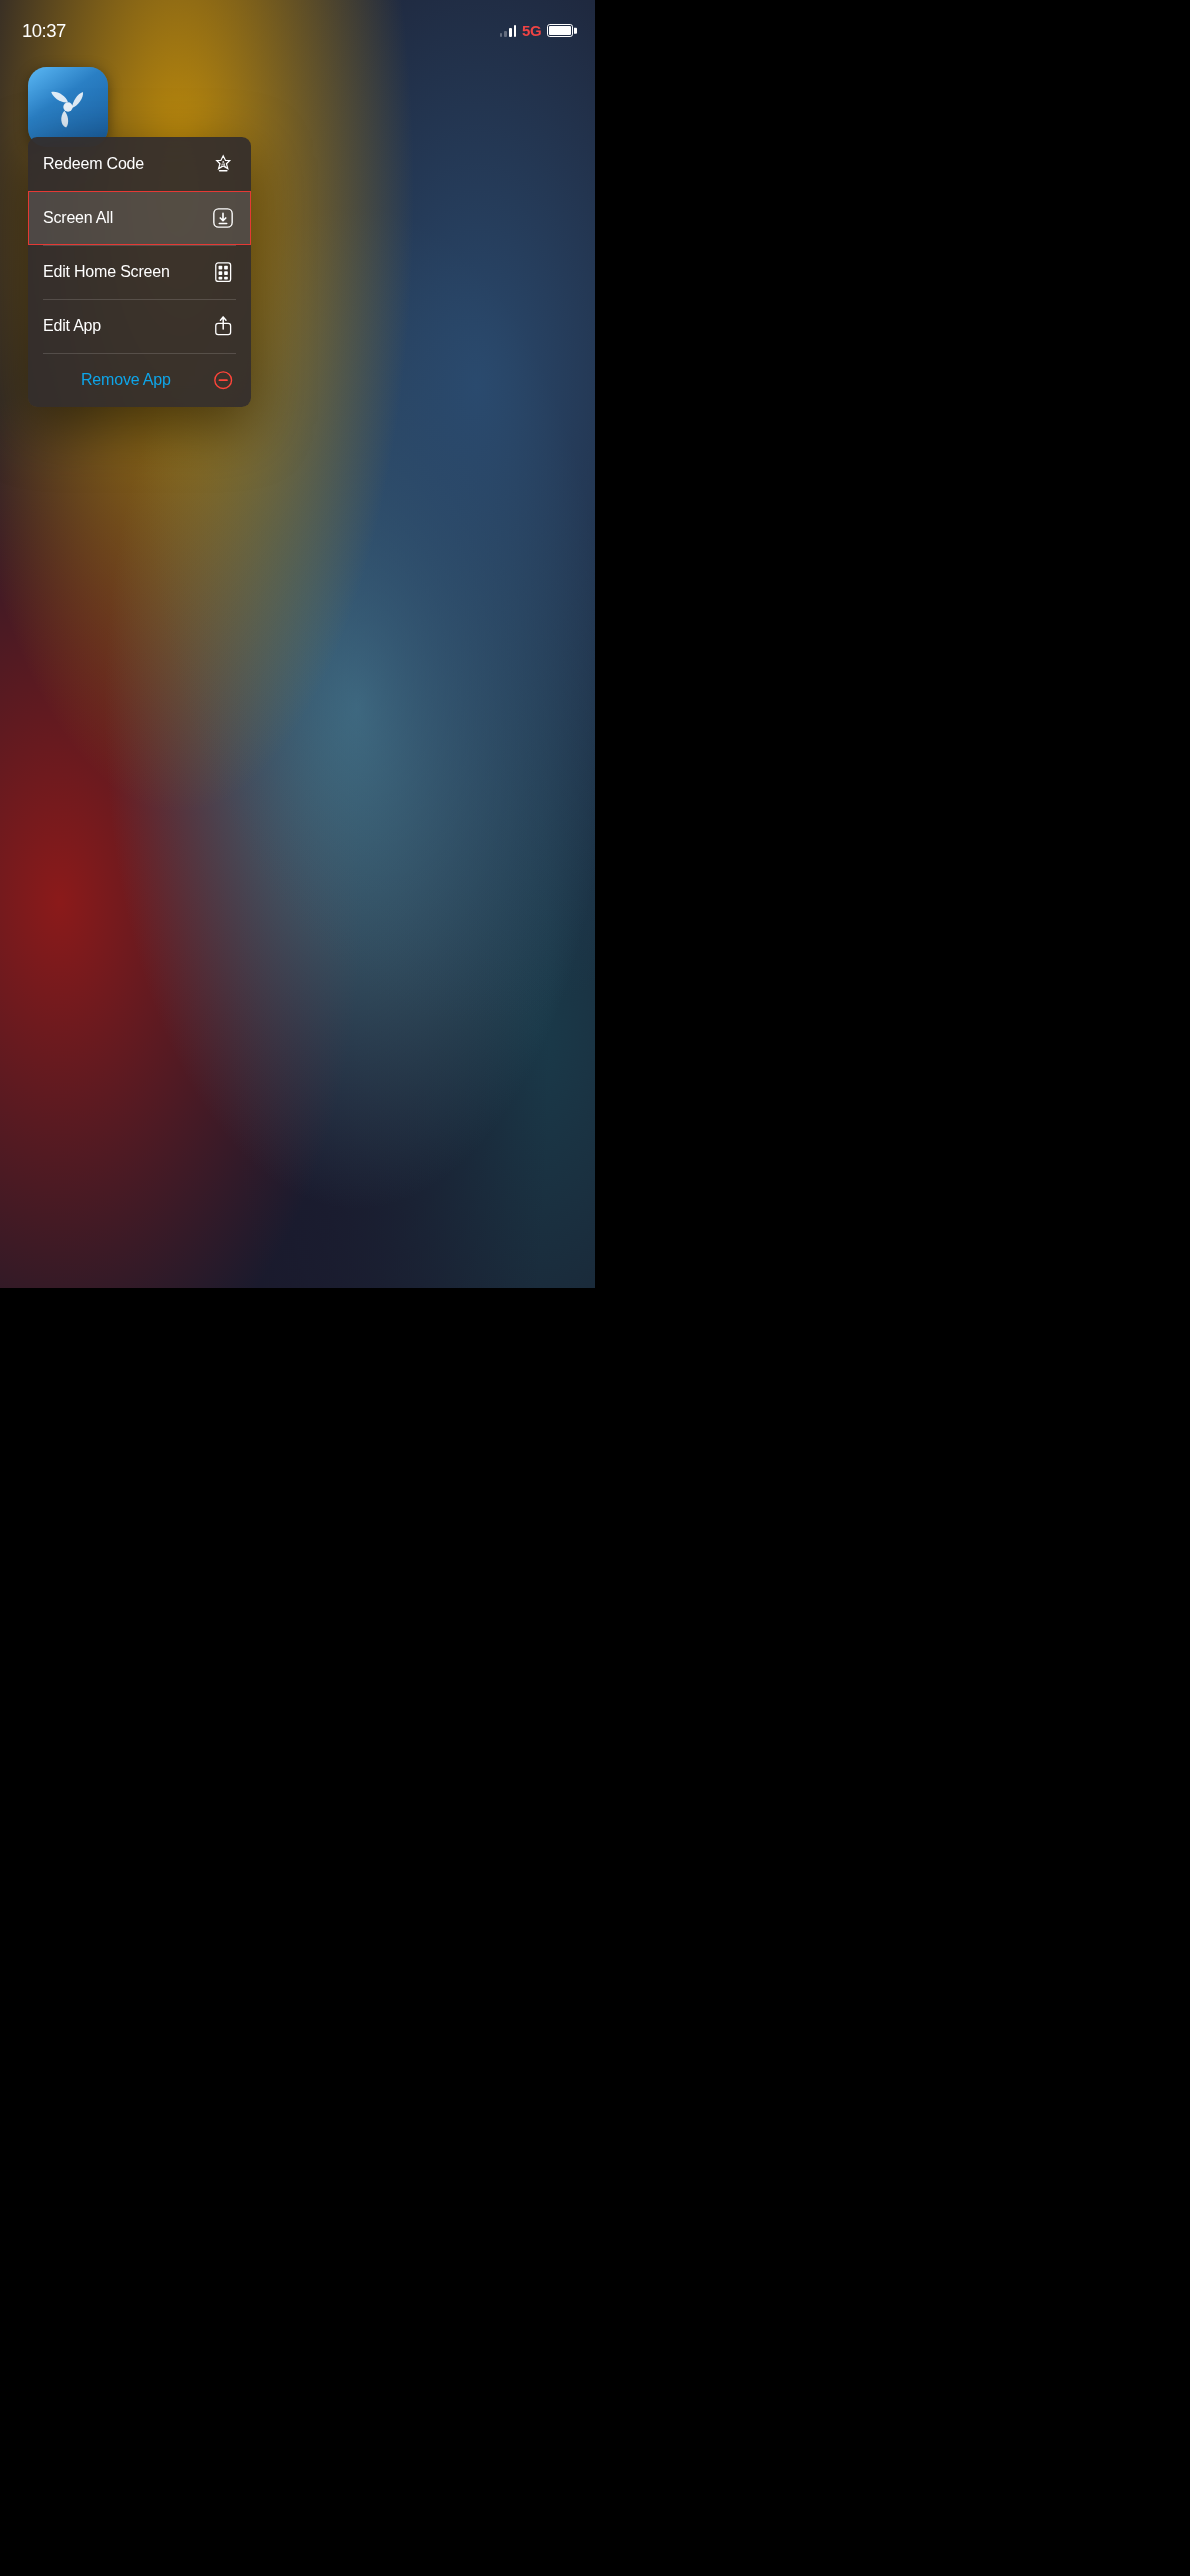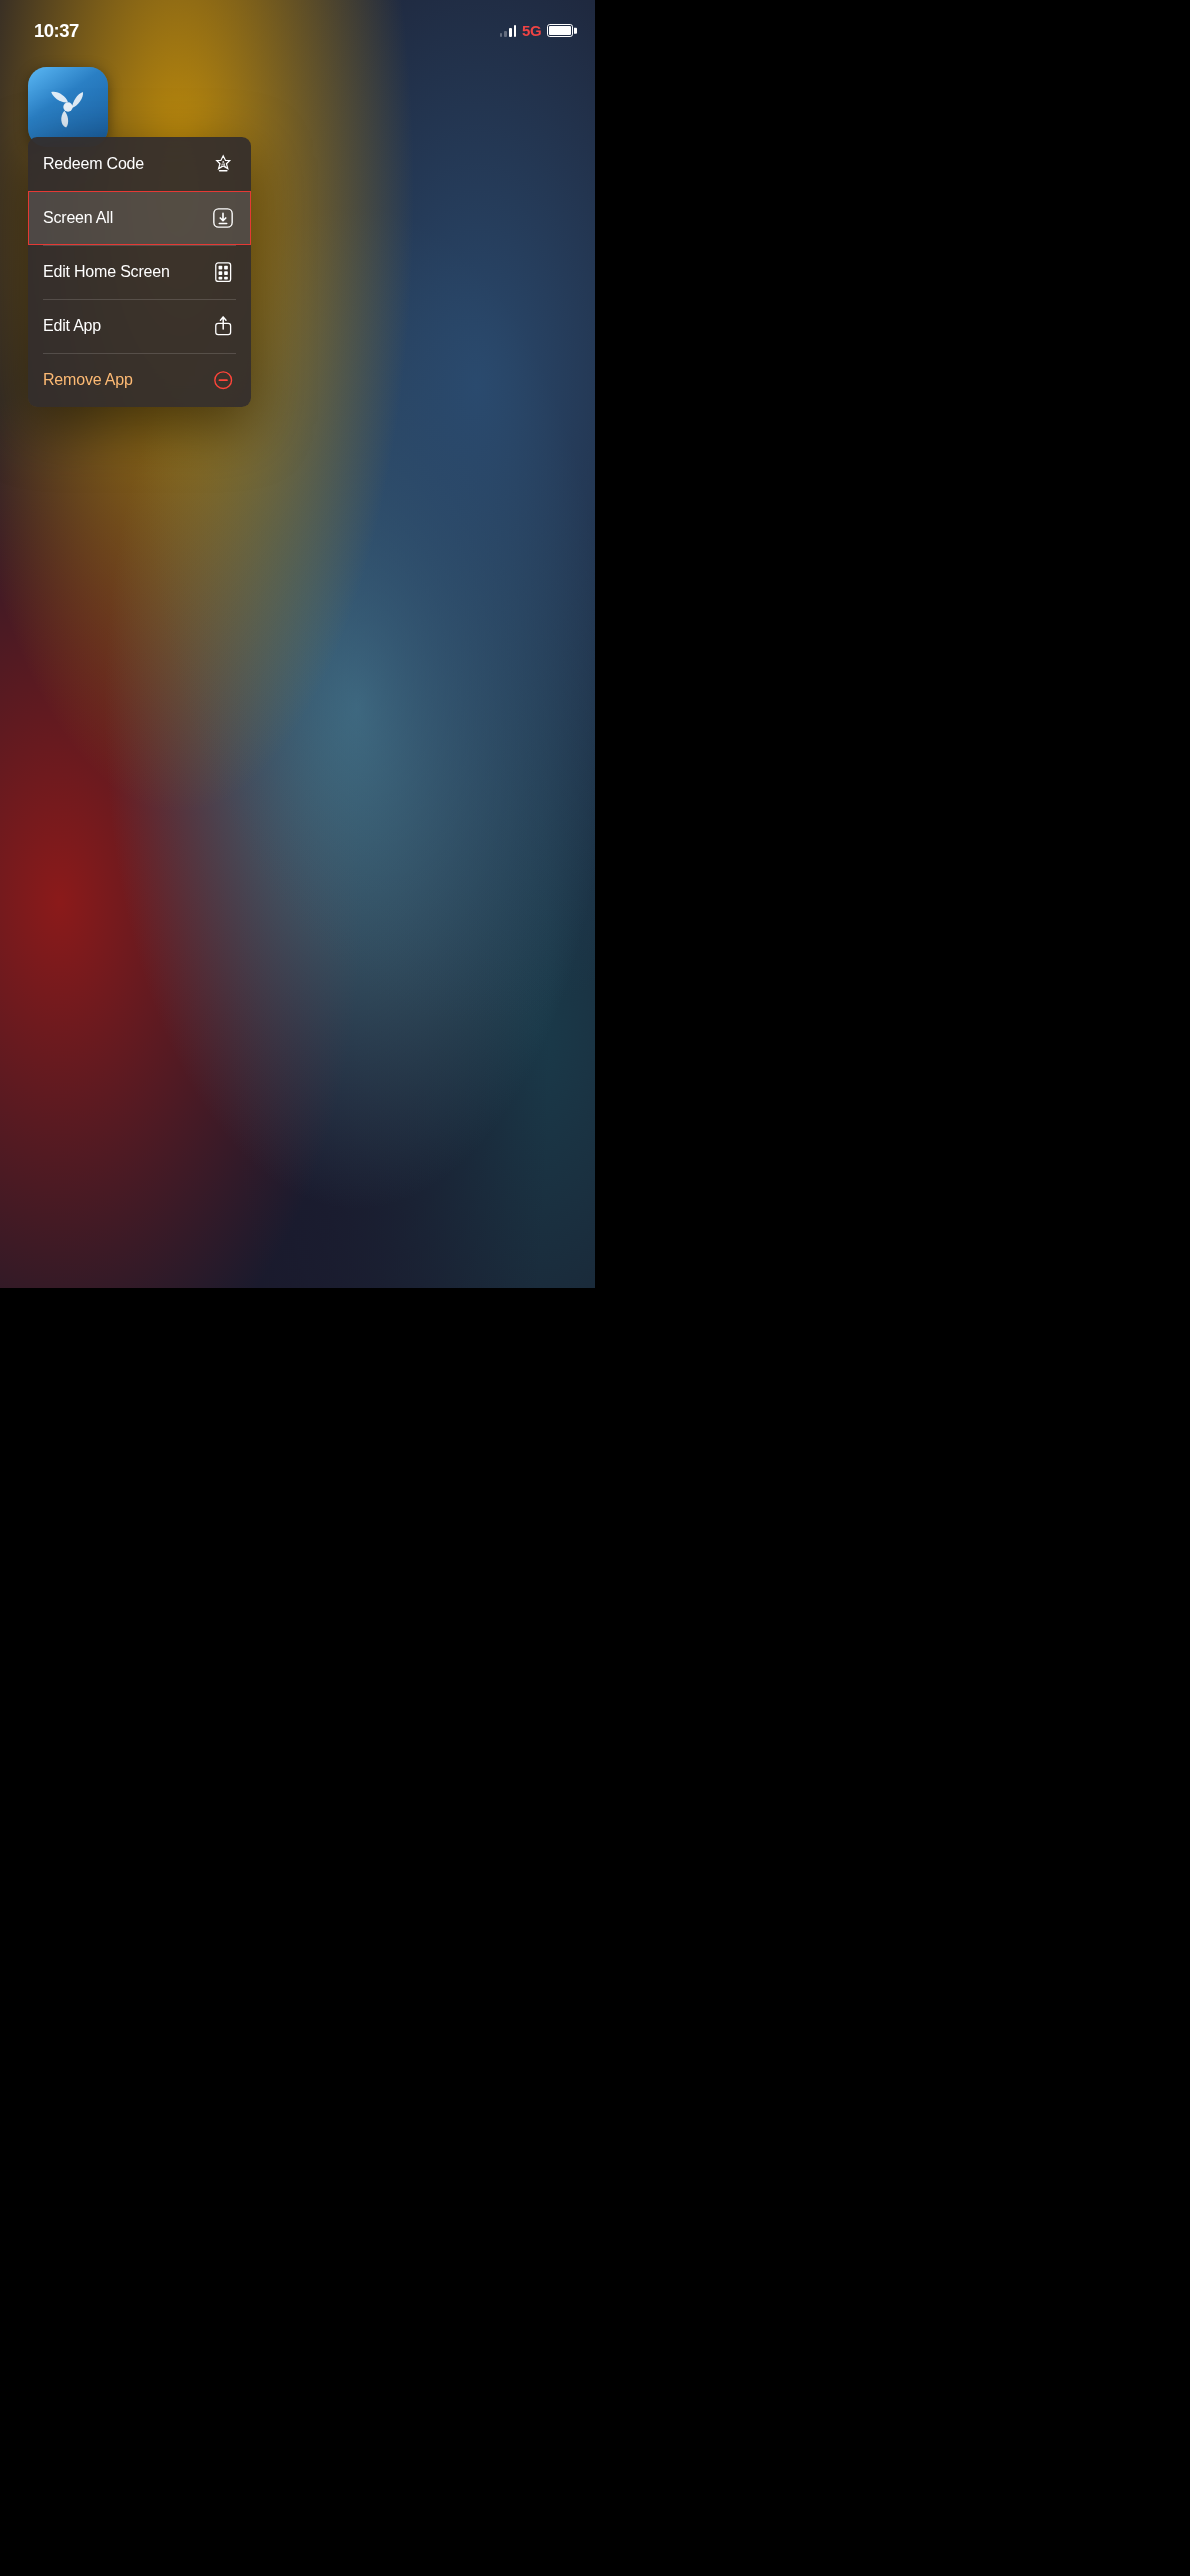--- a/index.html
+++ b/index.html
@@ -38,24 +38,23 @@
       height: 50px;
       display: flex;
       align-items: center;
       justify-content: space-between;
       padding: 11px 22px 0;
       z-index: 100;
     }
 
     .status-time {
       font-size: 18.5px;
-      font-weight: 700;
+      font-weight: 400;
       color: #fff;
       letter-spacing: -0.5px;
-      margin-left: 12px;
     }
 
     .status-right {
       display: flex;
       align-items: center;
       gap: 5.6px;
     }
 
     .signal-bars {
       display: flex;
@@ -180,21 +179,22 @@
     }
 
     .menu-item-label {
       font-size: 16px;
       font-weight: 400;
       color: #fff;
       letter-spacing: -0.2px;
     }
 
     .menu-item-label.destructive {
-      color: #fdba74;
+      color: #0ea5e9;
+      margin-left: 38px;
     }
 
     .menu-item-icon {
       width: 26px;
       height: 26px;
       display: flex;
       align-items: center;
       justify-content: center;
       color: #fff;
       font-size: 16.7px;

